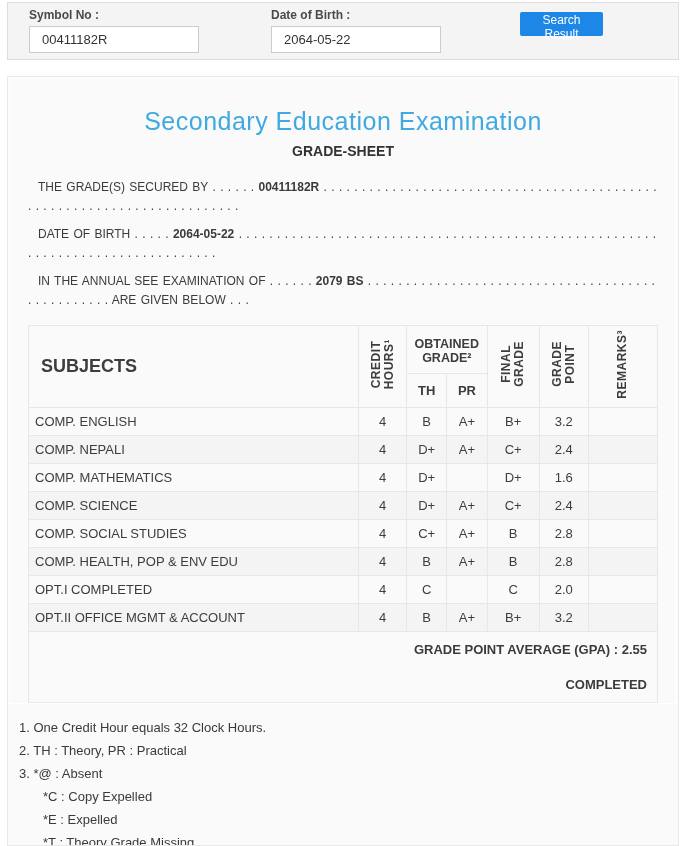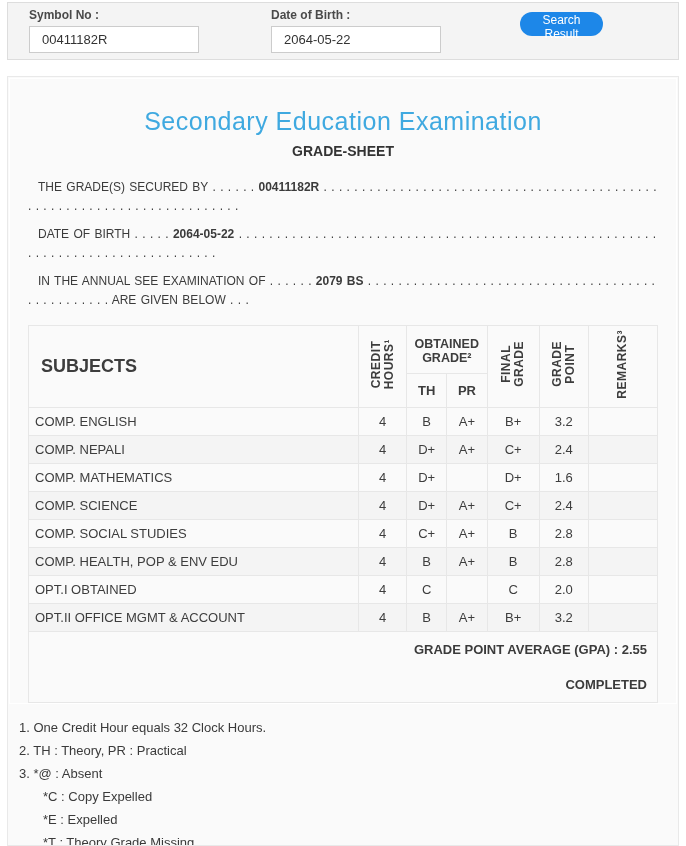--- a/index.html
+++ b/index.html
@@ -18,21 +18,21 @@
   .fgroup { position:absolute; top:5px; }
   .fgroup label { display:block; font-size:12px; font-weight:bold; color:#4a4a4a; margin:0 0 4px 0; }
   .fgroup input {
     width:170px; height:27px; border:1px solid #cccccc; background:#ffffff;
     font-size:13px; color:#333333; padding:0 6px 0 12px; font-family:inherit;
   }
   #fg-symbol { left:21px; }
   #fg-dob    { left:263px; }
   .search-btn {
     position:absolute; left:512px; top:9px; width:83px; height:24px;
-    background:#1d87e8; color:#ffffff; border:none; border-radius:12px;
+    background:#1d87e8; color:#ffffff; border:none; border-radius:2px;
     font-size:12px; font-family:inherit; cursor:pointer;
   }
   
   .panel {
     margin:16px 7px 0; height:770px; overflow:hidden;
     background:#fafafa; border:1px solid #e9e9e9;
   }
   .sheet { margin:1px; border:1px solid #ffffff; padding:28px 18px 0; }
   .title {
     margin:0; text-align:center; font-weight:normal;
@@ -174,21 +174,21 @@
           <tr>
           <td class="sub">COMP. HEALTH, POP &amp; ENV EDU</td>
           <td>4</td>
           <td>B</td>
           <td>A+</td>
           <td>B</td>
           <td>2.8</td>
           <td></td>
         </tr>
           <tr>
-          <td class="sub">OPT.I OBTAINED</td>
+          <td class="sub">OPT.I COMPLETED</td>
           <td>4</td>
           <td>C</td>
           <td></td>
           <td>C</td>
           <td>2.0</td>
           <td></td>
         </tr>
           <tr>
           <td class="sub">OPT.II OFFICE MGMT &amp; ACCOUNT</td>
           <td>4</td>

